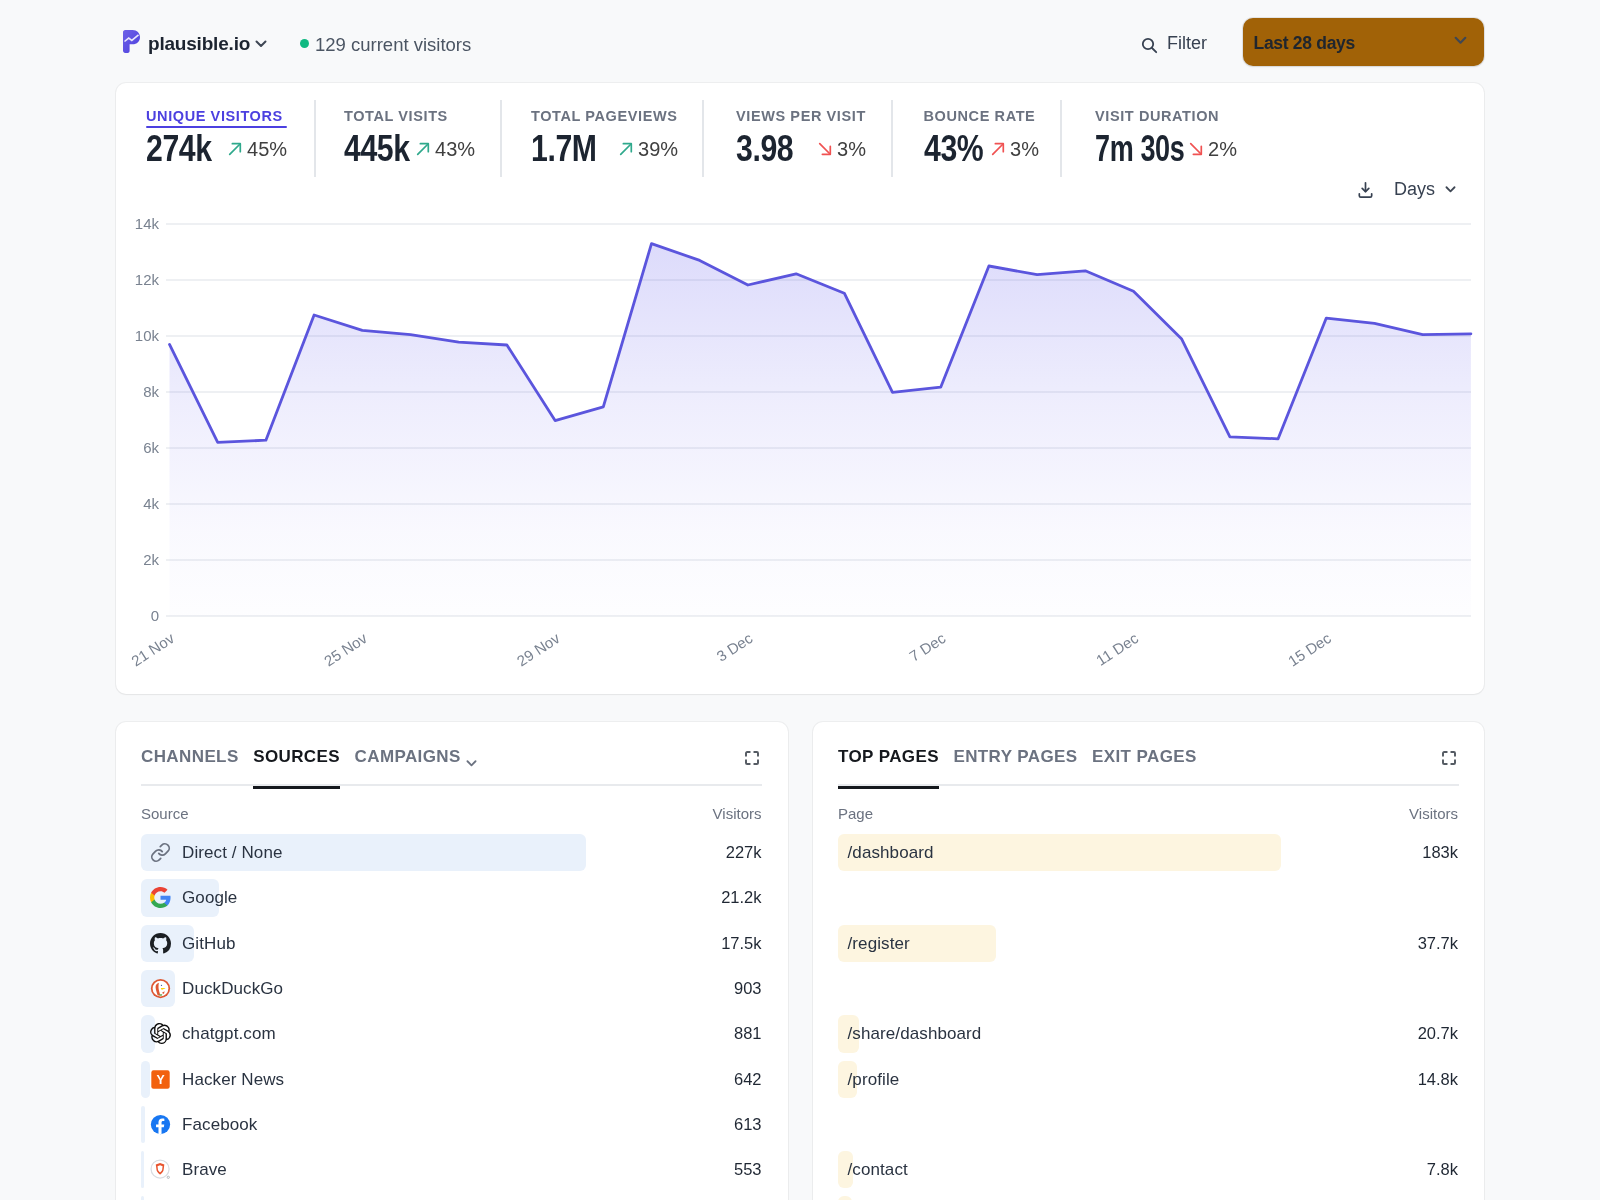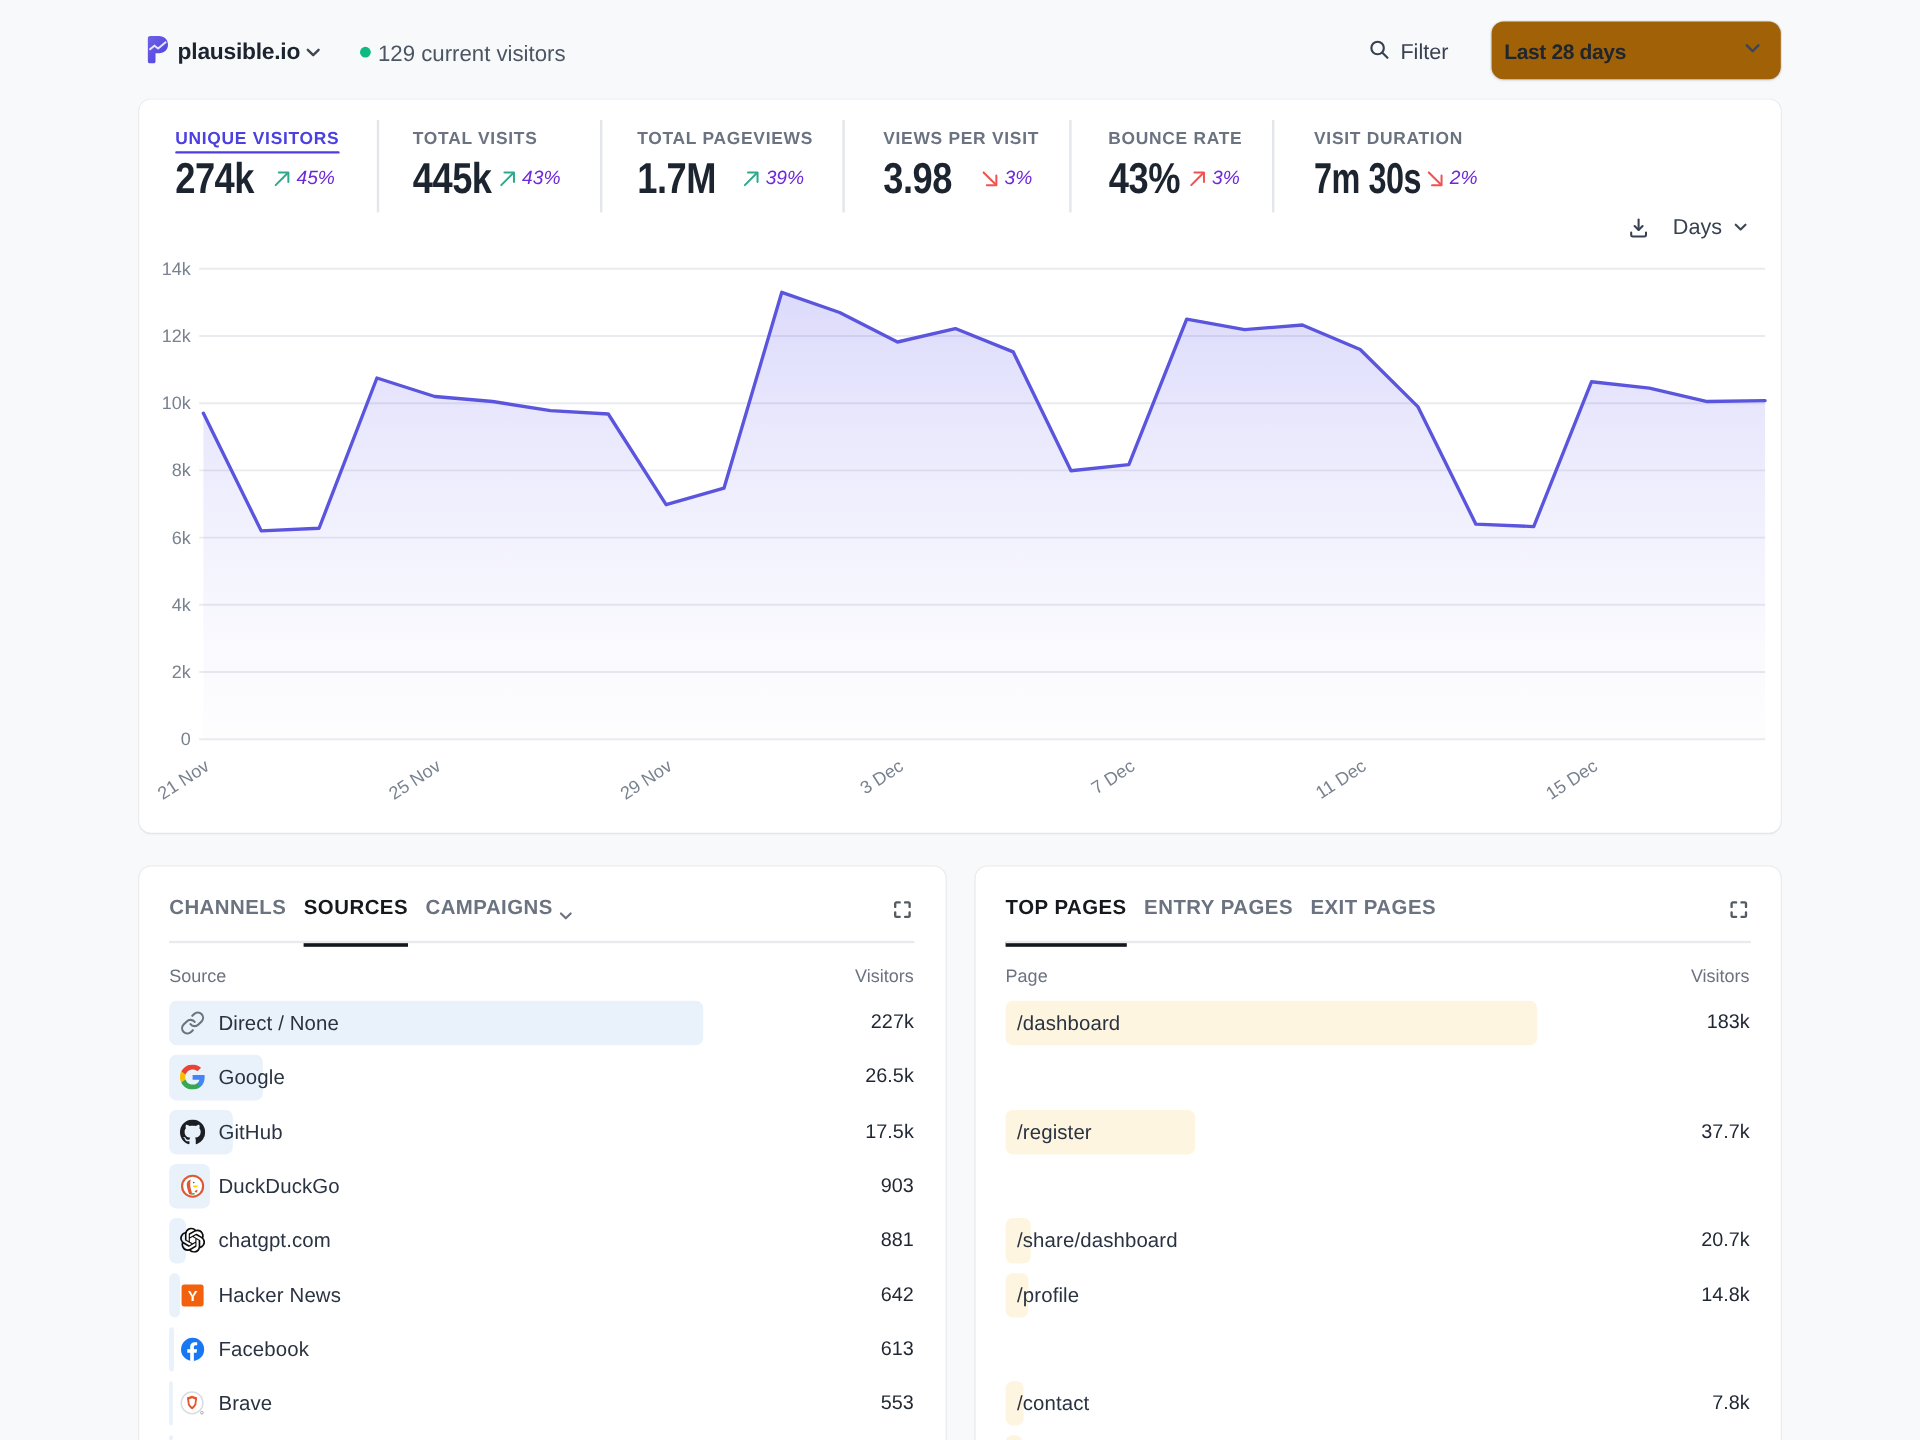--- a/index.html
+++ b/index.html
@@ -8,33 +8,33 @@
 #topcard { left:115.5px; top:83px; width:1368.5px; height:611px; }
 #leftcard { left:115.5px; top:721.5px; width:672px; height:600px; }
 #rightcard { left:812.5px; top:721.5px; width:671.5px; height:600px; }
 
 
 #logo { position:absolute; left:123px; top:30px; width:17px; height:23px; }
 #sitename { position:absolute; left:148px; top:33px; font-size:19px; font-weight:bold; color:#1c2430; letter-spacing:-0.2px; }
 #hdrchev { position:absolute; left:254px; top:39px; }
 #greendot { position:absolute; left:300px; top:38.5px; width:9px; height:9px; border-radius:50%; background:#10b981; }
 #curvis { position:absolute; left:315px; top:33.5px; font-size:18.5px; color:#4b5563; }
-#filter { position:absolute; left:1141px; top:33px; display:flex; align-items:flex-start; gap:9px; font-size:18px; color:#374151; }
+#filter { position:absolute; left:1141px; top:33px; display:flex; align-items:flex-end; gap:9px; font-size:18px; color:#374151; }
 #daterange { position:absolute; left:1242.5px; top:17.5px; width:241.5px; height:48px; background:#a16207; border-radius:10px; box-shadow:0 0 0 1px rgba(0,0,0,0.08), 0 1px 2.5px rgba(0,0,0,0.07); }
 #daterange .drtext { position:absolute; left:11px; top:15px; font-size:17.5px; font-weight:600; color:#20262e; letter-spacing:-0.3px; }
 #daterange svg { position:absolute; right:16px; top:17px; }
 
 
 .stat { position:absolute; top:25px; }
 .statlab { font-size:14.5px; font-weight:bold; color:#6b7280; letter-spacing:0.6px; white-space:nowrap; }
 .statlab.active { color:#4c40e0; }
 .statlab.active::after { content:""; position:absolute; left:0; right:0; top:17.5px; height:2px; background:#4c40e0; border-radius:1px; }
 .statnumrow { margin-top:4px; display:flex; align-items:center; white-space:nowrap; }
 .statnum { font-size:36px; font-weight:bold; color:#1c2430; display:inline-block; transform:scaleX(0.84); transform-origin:0 50%; letter-spacing:-0.5px; }
-.statpct { font-size:16px; color:#6d28d9;font-style:italic; }
+.statpct { font-size:20px; color:#404040; }
 .arr { margin:0 3px 0 0; }
 .sep { position:absolute; top:17px; width:1.5px; height:77px; background:#e3e6ea; }
 #dayssel { position:absolute; right:27px; top:96px; display:flex; align-items:center; gap:9px; font-size:18px; color:#374151; }
 
 
 #chart { position:absolute; left:0; top:0; }
 .axlab { font-size:15px; fill:#798290; font-family:"Liberation Sans",sans-serif; }
 
 
 .tabs { position:absolute; left:25.5px; top:25px; display:flex; align-items:flex-end; font-size:17px; letter-spacing:0.4px; color:#6b7280; font-weight:bold; }
@@ -234,21 +234,21 @@
 </div>
 <div class="row" style="top:157.8px">
 <div class="bar bluebar" style="width:78px"></div>
 <span class="ric"><svg width="21" height="21" viewBox="0 0 24 24">
           <path fill="#4285F4" d="M23.49 12.27c0-.79-.07-1.54-.19-2.27H12v4.51h6.47c-.29 1.48-1.14 2.73-2.4 3.58v3h3.86c2.26-2.09 3.56-5.17 3.56-8.82z"></path>
           <path fill="#34A853" d="M12 24c3.24 0 5.95-1.08 7.93-2.91l-3.86-3c-1.08.72-2.45 1.16-4.07 1.16-3.13 0-5.78-2.11-6.73-4.96H1.29v3.09C3.26 21.3 7.31 24 12 24z"></path>
           <path fill="#FBBC05" d="M5.27 14.29c-.25-.72-.38-1.49-.38-2.29s.14-1.57.38-2.29V6.62H1.29C.47 8.24 0 10.06 0 12s.47 3.76 1.29 5.38l3.98-3.09z"></path>
           <path fill="#EA4335" d="M12 4.75c1.77 0 3.35.61 4.6 1.8l3.42-3.42C17.95 1.19 15.24 0 12 0 7.31 0 3.26 2.7 1.29 6.62l3.98 3.09c.95-2.85 3.6-4.96 6.73-4.96z"></path>
         </svg></span>
       <span class="rlab">Google</span>
-<span class="rval">26.5k</span>
+<span class="rval">21.2k</span>
 </div>
 <div class="row" style="top:203.1px">
 <div class="bar bluebar" style="width:53px"></div>
 <span class="ric"><svg width="21" height="21" viewBox="0 0 16 16">
           <path fill="#1b1f23" d="M8 0C3.58 0 0 3.58 0 8c0 3.54 2.29 6.53 5.47 7.59.4.07.55-.17.55-.38 0-.19-.01-.82-.01-1.49-2.01.37-2.53-.49-2.69-.94-.09-.23-.48-.94-.82-1.13-.28-.15-.68-.52-.01-.53.63-.01 1.08.58 1.23.82.72 1.21 1.87.87 2.33.66.07-.52.28-.87.51-1.07-1.78-.2-3.64-.89-3.64-3.95 0-.87.31-1.59.82-2.15-.08-.2-.36-1.02.08-2.12 0 0 .67-.21 2.2.82.64-.18 1.32-.27 2-.27s1.36.09 2 .27c1.53-1.04 2.2-.82 2.2-.82.44 1.1.16 1.92.08 2.12.51.56.82 1.27.82 2.15 0 3.07-1.87 3.75-3.65 3.95.29.25.54.73.54 1.48 0 1.07-.01 1.93-.01 2.2 0 .21.15.46.55.38A8.01 8.01 0 0 0 16 8c0-4.42-3.58-8-8-8z"></path>
         </svg></span>
       <span class="rlab">GitHub</span>
 <span class="rval">17.5k</span>
 </div>
 <div class="row" style="top:248.4px">

